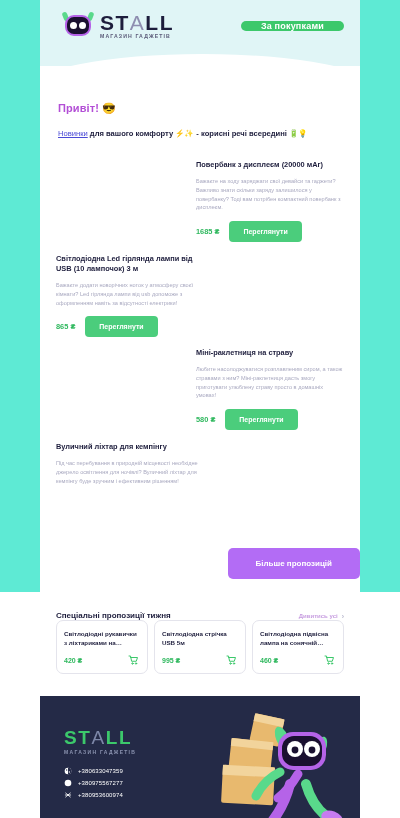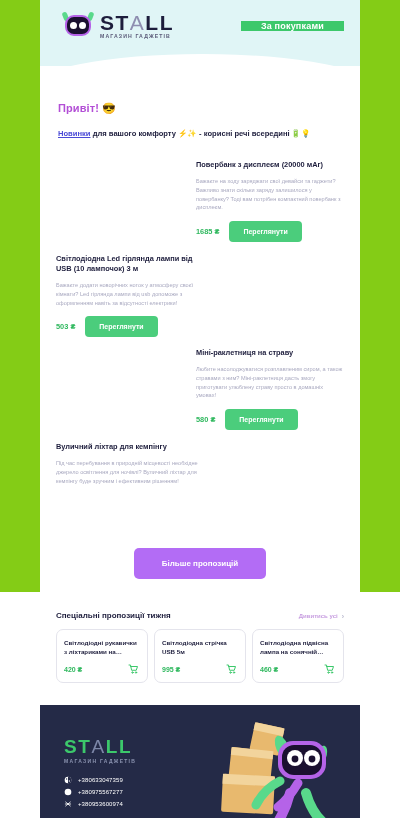--- a/index.html
+++ b/index.html
@@ -7,21 +7,21 @@
     width: 400px;
     height: 818px;
     background: #ffffff;
     font-family: "Liberation Sans", sans-serif;
     overflow: hidden;
   }
   .page {
     position: relative;
     width: 400px;
     height: 592px;
-    background: #84cc16;
+    background: #5eead4;
   }
   .email-body {
     position: absolute;
     left: 40px;
     top: 0;
     width: 320px;
     min-height: 818px;
     background: #ffffff;
   }
 
@@ -88,38 +88,38 @@
   .logo-sub {
     font-size: 5.2px; letter-spacing: 1.1px; color: #5a5a78;
     margin-top: 1px; font-weight: 600;
   }
   .shop-btn {
     background: #3cc86b;
     color: #ffffff;
     font-size: 9px;
     font-weight: 700;
     border: none;
-    border-radius: 0;
+    border-radius: 8px;
     padding: 0 20px;
     cursor: pointer;
     letter-spacing: .2px;
   }
 
   
   .greeting-wrap { padding: 36px 18px 0 18px; }
   .greeting {
     font-size: 11px; font-weight: 700; color: #b34fd6;
     letter-spacing: .1px;
   }
   .subgreeting {
     margin-top: 14px;
     font-size: 7.6px; color: #1d1d3c; font-weight: 600;
   }
   .subgreeting .link {
-    color: #4a4ad6; text-decoration: underline; font-weight: 700;
+    color: #4a4ad6; text-decoration: underline; font-weight: 400;
   }
 
   
   .products { padding: 18px 16px 0 16px; }
   .product {
     display: flex;
     gap: 8px;
     margin-bottom: 6px;
   }
   .product-img {
@@ -155,37 +155,36 @@
     border: none;
     border-radius: 4px;
     font-size: 7px;
     font-weight: 700;
     padding: 7px 14px;
     cursor: pointer;
     white-space: nowrap;
   }
 
   
-  .more-wrap { display: flex; justify-content: center; padding: 16px 0 0 0; }
+  .more-wrap { display: flex; justify-content: flex-end; padding: 16px 0 0 0; }
   .more-btn {
     background: #b36cf5;
     color: #ffffff;
     border: none;
     border-radius: 5px;
     font-size: 8px;
     font-weight: 700;
     padding: 11px 28px;
     cursor: pointer;
   }
 
   
   .specials { padding: 32px 16px 0 16px; }
   .specials-head {
     display: flex; align-items: baseline; justify-content: space-between;
-    margin-bottom: 9px;
   }
   .specials-title { font-size: 8px; font-weight: 700; color: #1d1d3c; }
   .specials-link {
     font-size: 6px; color: #c79de0; font-weight: 600;
     display: flex; align-items: center; gap: 4px; cursor: pointer;
   }
   .chev { font-size: 7px; color: #b7b7cc; }
   .cards { display: flex; gap: 6px; }
   .card {
     flex: 1 1 0;
@@ -284,21 +283,21 @@
             <button class="view-btn">Переглянути</button>
           </div>
         </div>
       </div>
 
       <div class="product">
         <div class="product-info">
           <div class="product-title">Світлодіодна Led гірлянда лампи від USB (10 лампочок) 3 м</div>
           <div class="product-desc">Бажаєте додати новорічних ноток у атмосферу своєї кімнати? Led гірлянда лампи від usb допоможе з оформленням навіть за відсутності електрики!</div>
           <div class="product-row">
-            <div class="product-price">503 ₴</div>
+            <div class="product-price">865 ₴</div>
             <button class="view-btn">Переглянути</button>
           </div>
         </div>
         <div class="product-img"></div>
       </div>
 
       <div class="product">
         <div class="product-img"></div>
         <div class="product-info">
           <div class="product-title">Міні-раклетниця на страву</div>

